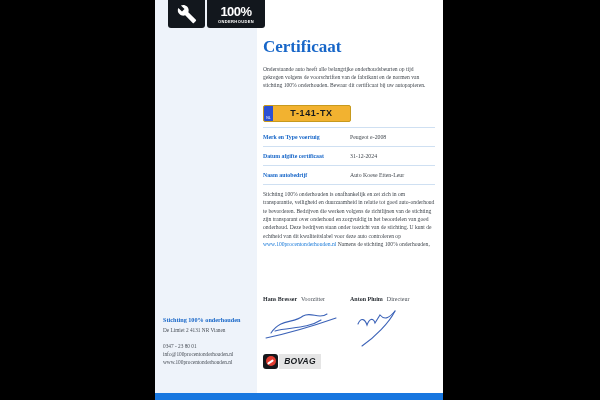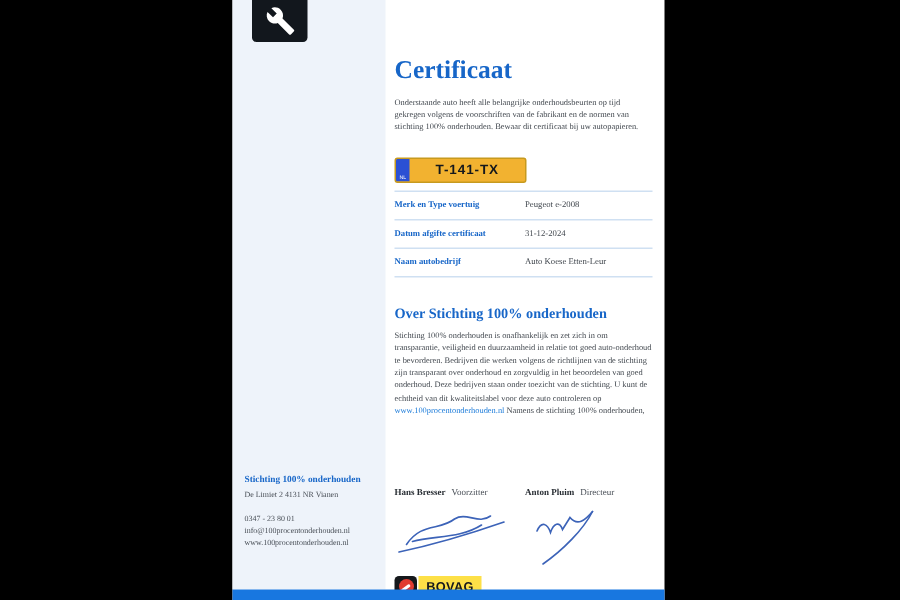--- a/index.html
+++ b/index.html
@@ -57,24 +57,24 @@
   .sig svg{display:block;margin-top:3px;}
 
   .bovag-row{margin-top:6px;}
   .bovag-logo{display:flex;align-items:center;gap:1px;height:15px;width:58px;}
   .bovag-emblem{position:relative;width:15px;height:15px;background:#15181c;
                 border-radius:3px;flex:0 0 auto;}
   .bovag-emblem::before{content:"";position:absolute;left:2.5px;top:2.5px;width:10px;height:10px;
                 border-radius:50%;background:#e03c31;}
   .bovag-emblem::after{content:"";position:absolute;left:4px;top:7px;width:7px;height:2px;
                 background:#fff;transform:rotate(-35deg);border-radius:1px;}
-  .bovag-text{background:#fde047;color:#15181c;height:15px;flex:1;display:flex;
+  .bovag-text{background:#e5e5e5;color:#15181c;height:15px;flex:1;display:flex;
               align-items:center;justify-content:center;
               font-family:"Liberation Sans",sans-serif;font-weight:bold;font-size:8.5px;
-              letter-spacing:.2px;}
+              font-style:italic;letter-spacing:.2px;}
 
   .bottom-bar{position:absolute;left:0;bottom:0;width:100%;height:7px;background:#1877e0;}
 </style>
 </head>
 <body>
 
 <div class="stage">
   <div class="doc">
 
     <div class="sidebar">
@@ -86,20 +86,24 @@
         <div class="contact-line">info@100procentonderhouden.nl</div>
         <div class="contact-line">www.100procentonderhouden.nl</div>
       </div>
     </div>
 
     <div class="logo">
       <div class="logo-wrench">
         <svg width="20" height="20" viewBox="0 0 24 24">
           <path fill="#ffffff" d="M22.7 19l-9.1-9.1c.9-2.3.4-5-1.5-6.9-2-2-5-2.4-7.4-1.3L9 6 6 9 1.6 4.7C.4 7.1.9 10.1 2.9 12.1c1.9 1.9 4.6 2.4 6.9 1.5l9.1 9.1c.4.4 1 .4 1.4 0l2.3-2.3c.5-.4.5-1.1.1-1.4z"></path>
         </svg>
+      </div>
+      <div class="logo-textbox">
+        <div class="logo-percent">100%</div>
+        <div class="logo-sub">ONDERHOUDEN</div>
       </div>
     </div>
 
     <div class="main">
       <h1 class="title">Certificaat</h1>
 
       <p class="intro">Onderstaande auto heeft alle belangrijke onderhoudsbeurten op tijd gekregen volgens de voorschriften van de fabrikant en de normen van stichting 100% onderhouden. Bewaar dit certificaat bij uw autopapieren.</p>
 
       <div class="plate">
         <span class="plate-strip">
@@ -116,21 +120,20 @@
         <div class="drow">
           <span class="dlabel">Datum afgifte certificaat</span>
           <span class="dvalue">31-12-2024</span>
         </div>
         <div class="drow">
           <span class="dlabel">Naam autobedrijf</span>
           <span class="dvalue">Auto Koese Etten-Leur</span>
         </div>
       </div>
 
-      <h2 class="about-h">Over Stichting 100% onderhouden</h2>
       <p class="about"><span>Stichting 100% onderhouden is onafhankelijk en zet zich in om transparantie, veiligheid en duurzaamheid in relatie tot goed auto-onderhoud te bevorderen. Bedrijven die werken volgens de richtlijnen van de stichting zijn transparant over onderhoud en zorgvuldig in het beoordelen van goed onderhoud. Deze bedrijven staan onder toezicht van de stichting. U kunt de echtheid van dit kwaliteitslabel voor deze auto controleren op </span><a class="link" href="#">www.100procentonderhouden.nl</a><span> Namens de stichting 100% onderhouden,</span></p>
 
       <div class="sigs">
         <div class="sig">
           <div><span class="sig-name">Hans Bresser</span> <span class="sig-role">Voorzitter</span></div>
           <svg width="78" height="36" viewBox="0 0 78 36">
             <g fill="none" stroke="#3c63b8" stroke-width="1.1" stroke-linecap="round">
               <path d="M8 25 C 18 10, 30 16, 40 8 C 48 3, 56 12, 64 6"></path>
               <path d="M3 30 C 22 26, 50 18, 73 10"></path>
               <path d="M12 23 C 26 19, 44 21, 58 12"></path>

